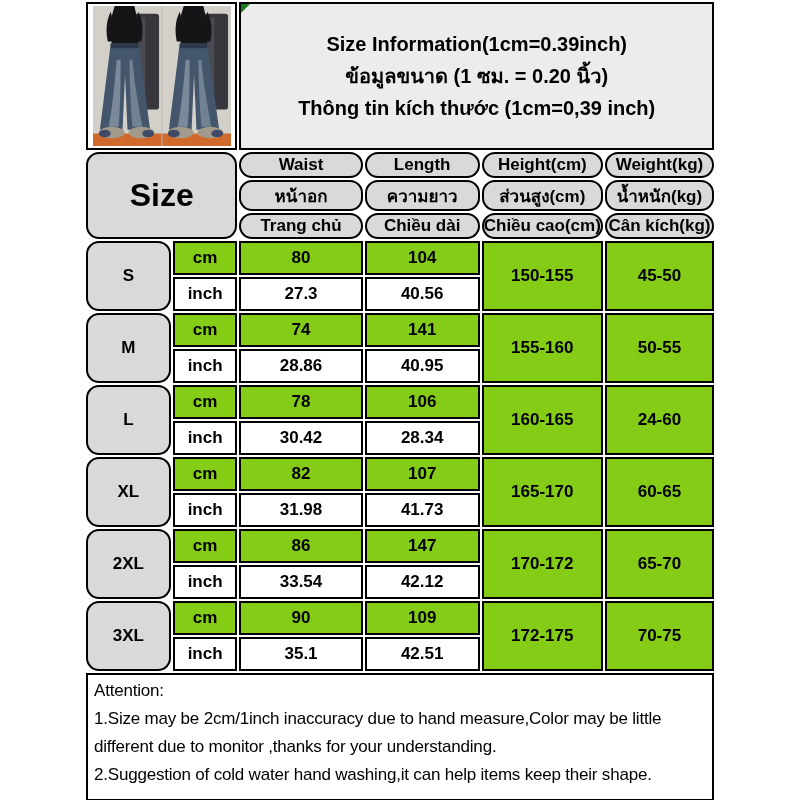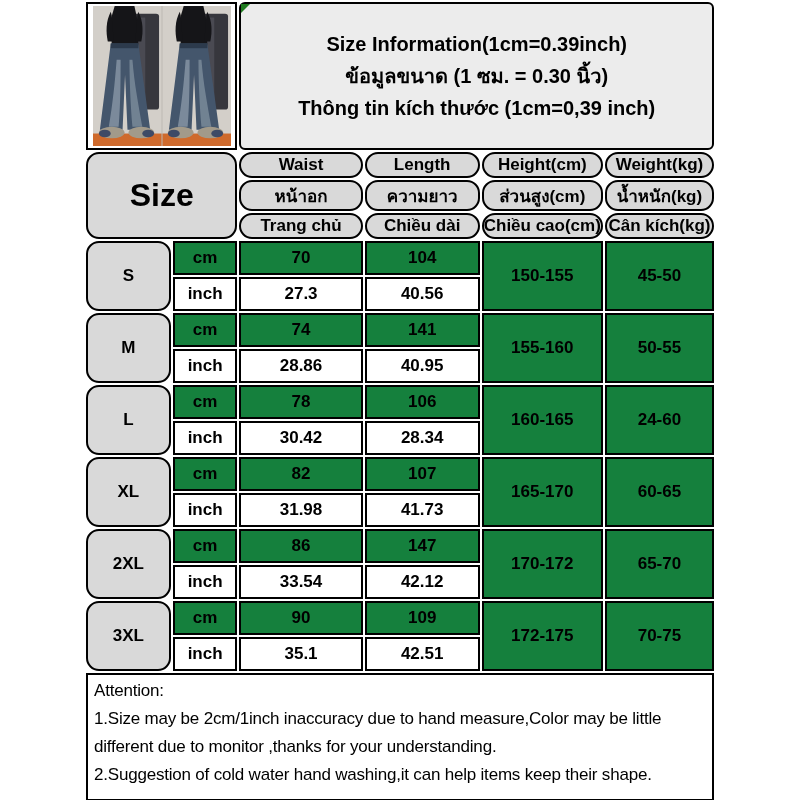--- a/index.html
+++ b/index.html
@@ -11,34 +11,34 @@
   table.size-table {
     width:632px; table-layout:fixed;
     border-collapse:separate; border-spacing:2px;
   }
   td {
     border:2px solid #000; padding:0;
     text-align:center; vertical-align:middle;
     font-weight:bold; font-size:17px;
   }
   .gray  { background:#d9d9d9;border-radius:13px; }
-  .lite  { background:#15803d; }
+  .lite  { background:#84cc16; }
   .white { background:#ffffff;margin-left:48px; }
   tr.top-row td { height:144px; }
   tr.hrow td { height:22px; }
   tr.data td { height:30px; }
 
   
   .img-cell { background:#ffffff; vertical-align:middle; }
   .photo-wrap { width:138px; height:140px; margin:2px auto; }
   .photo-wrap svg { width:100%; height:100%; display:block; }
 
   
   .title-cell {
-    background:#ececec; position:relative;border-radius:6px;
+    background:#ececec; position:relative;
   }
   .title-cell .tline { font-size:20px; line-height:32px; font-weight:bold; }
   .err-tri {
     position:absolute; top:0; left:0; width:0; height:0;
     border-top:9px solid #1f7a1f; border-right:9px solid transparent;
   }
 
   .size-big { font-size:32px; }
 
   
@@ -88,21 +88,21 @@
           </defs>
           <use href="#panel" x="0"></use>
           <use href="#panel" x="70"></use>
           <rect x="69.5" y="0" width="1" height="146" fill="#bdb9b3"></rect>
         </svg>
       </div>
     </td>
     <td class="title-cell" colspan="4">
       <span class="err-tri"></span>
       <div class="tline">Size Information(1cm=0.39inch)</div>
-      <div class="tline">ข้อมูลขนาด (1 ซม. = 0.30 นิ้ว)</div>
+      <div class="tline">ข้อมูลขนาด (1 ซม. = 0.20 นิ้ว)</div>
       <div class="tline">Thông tin kích thước (1cm=0,39 inch)</div>
     </td>
   </tr>
 
   <tr class="hrow">
     <td class="gray size-big" rowspan="3" colspan="2">Size</td>
     <td class="gray">Waist</td>
     <td class="gray">Length</td>
     <td class="gray">Height(cm)</td>
     <td class="gray">Weight(kg)</td>
@@ -116,21 +116,21 @@
   <tr class="hrow">
     <td class="gray">Trang chủ</td>
     <td class="gray">Chiều dài</td>
     <td class="gray">Chiều cao(cm)</td>
     <td class="gray">Cân kích(kg)</td>
   </tr>
 
   <tr class="data">
     <td class="gray" rowspan="2">S</td>
     <td class="lite">cm</td>
-    <td class="lite">70</td>
+    <td class="lite">80</td>
     <td class="lite">104</td>
     <td class="lite" rowspan="2">150-155</td>
     <td class="lite" rowspan="2">45-50</td>
   </tr>
   <tr class="data">
     <td class="white">inch</td>
     <td class="white">27.3</td>
     <td class="white">40.56</td>
   </tr>
 

